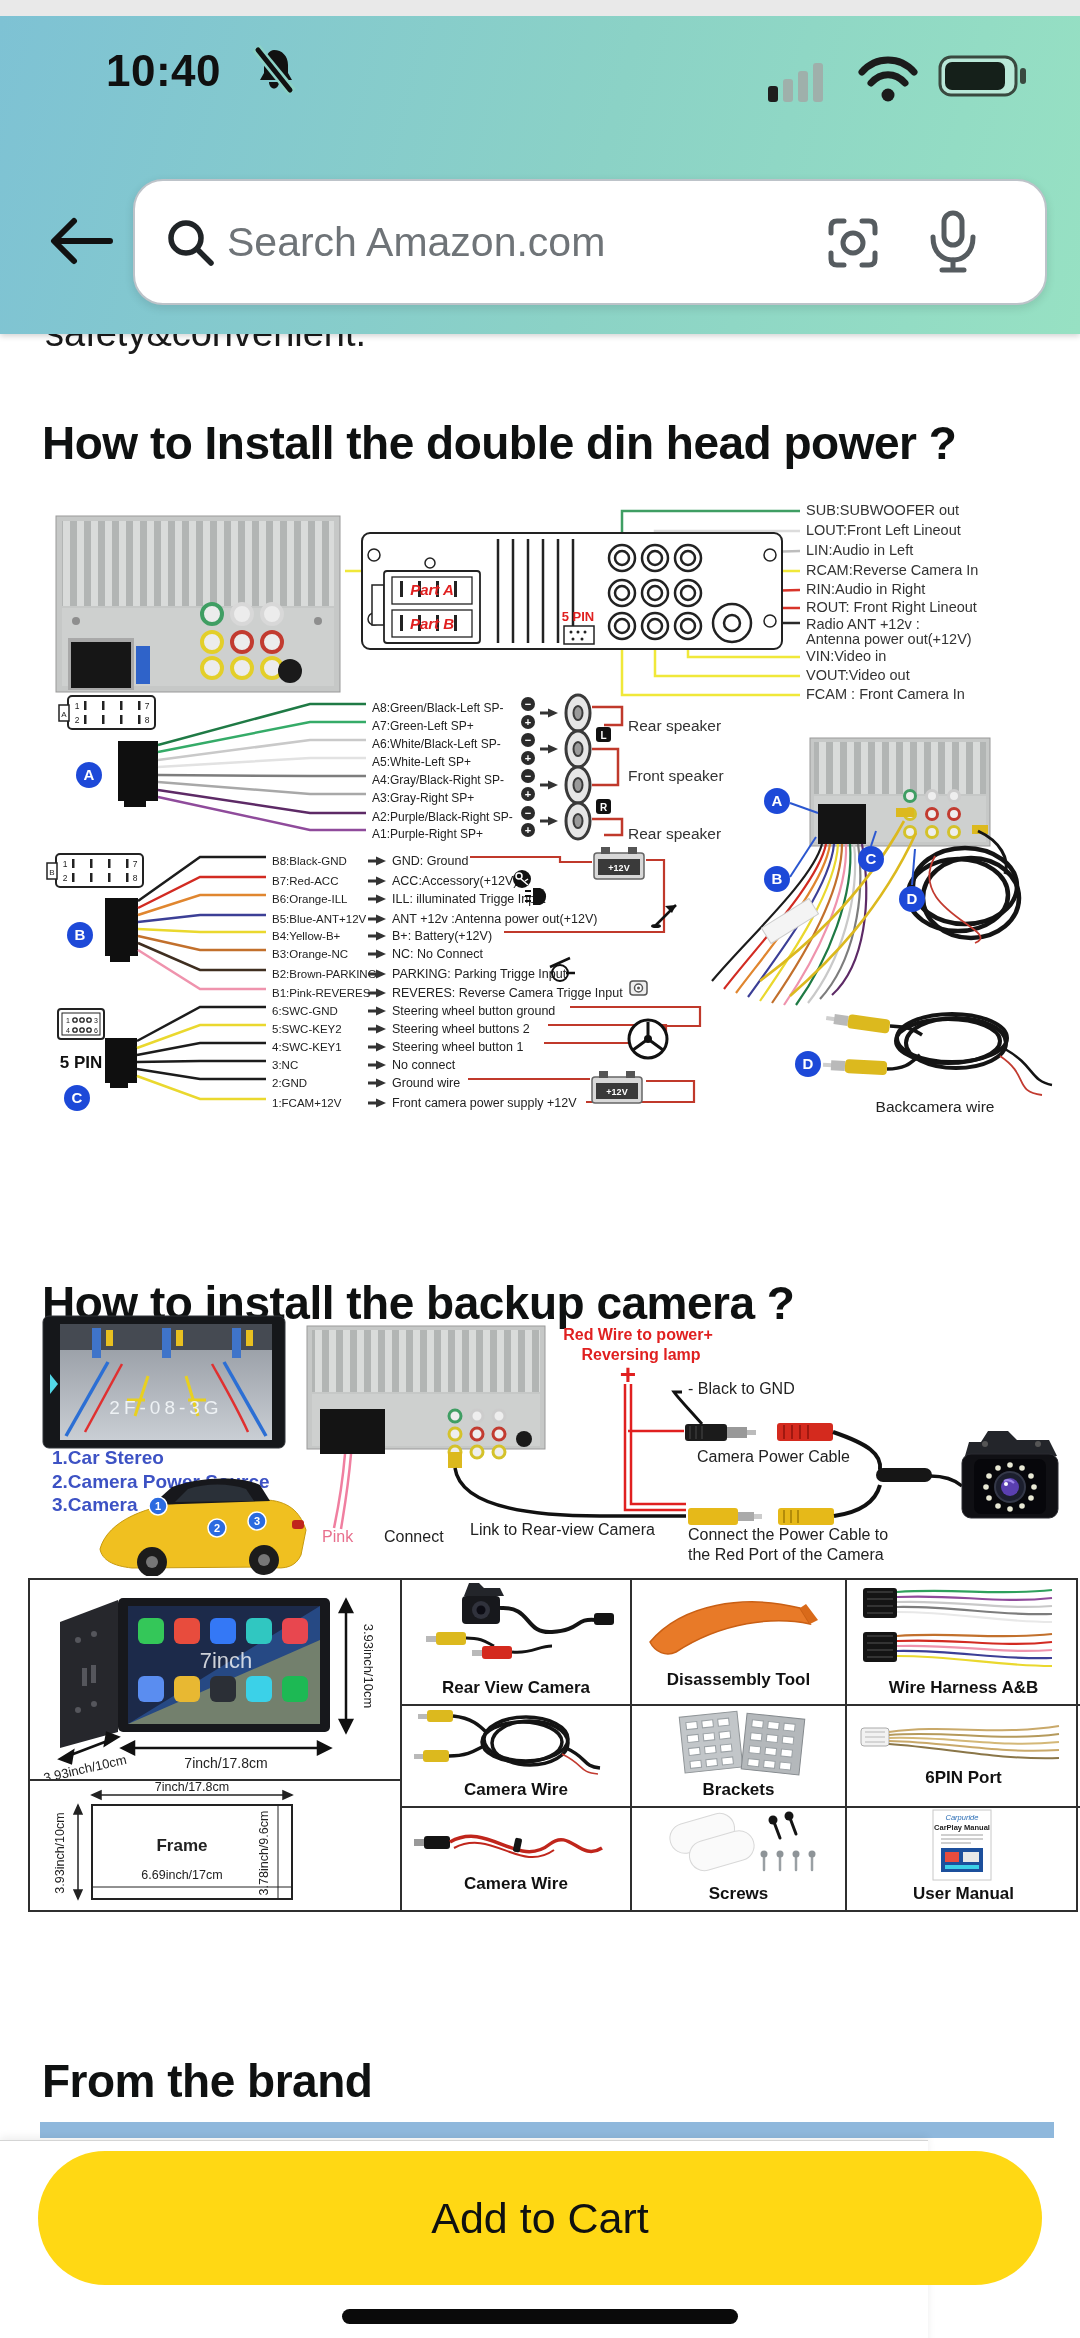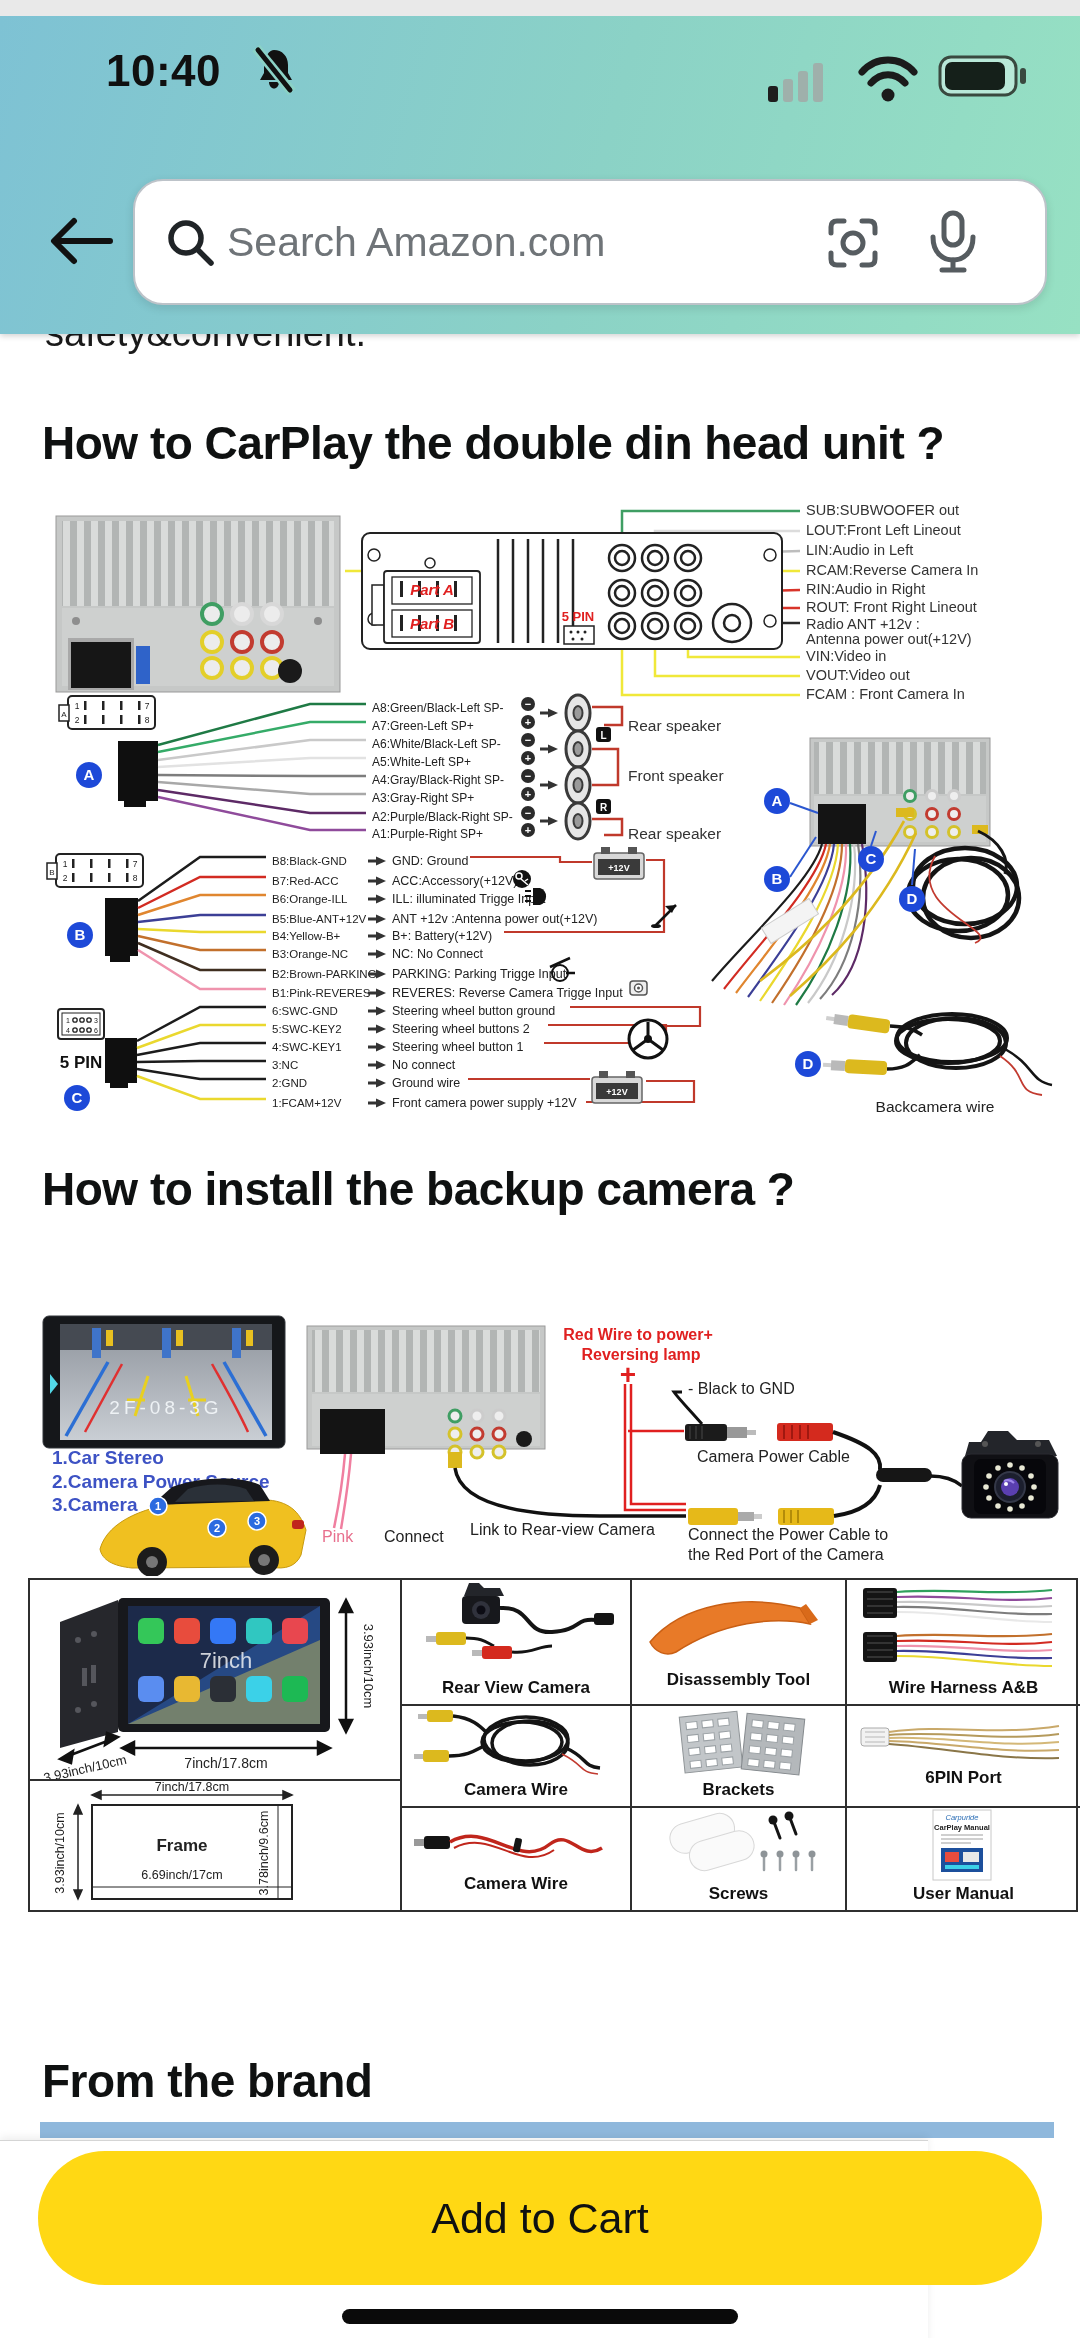--- a/index.html
+++ b/index.html
@@ -86,21 +86,21 @@
       </svg>
       <svg class="abs" style="left:788px;top:28px;cursor:pointer" width="60" height="66" viewBox="0 0 60 66">
         <rect x="21" y="4" width="18" height="32" rx="9" stroke="#565c60" stroke-width="5" fill="none"></rect>
         <path d="M10 28 C10 44 20 51 30 51 C40 51 50 44 50 28" stroke="#565c60" stroke-width="5" fill="none" stroke-linecap="round"></path>
         <line x1="30" y1="51" x2="30" y2="60" stroke="#565c60" stroke-width="5" stroke-linecap="round"></line>
         <line x1="19" y1="61" x2="41" y2="61" stroke="#565c60" stroke-width="5" stroke-linecap="round"></line>
       </svg>
     </div>
   </div>
 
-  <div class="h2" style="top:400px">How to CarPlay the double din head unit ?</div>
+  <div class="h2" style="top:400px">How to Install the double din head power ?</div>
 
   <svg class="abs" style="left:0;top:465px" width="1080" height="650" viewBox="0 0 1080 650">
     <defs>
       <pattern id="fins" width="14" height="8" patternUnits="userSpaceOnUse">
         <rect width="7" height="8" fill="#b2b5b4"></rect>
           <rect x="7" width="7" height="8" fill="#d9dbda"></rect>
       </pattern>
       <g id="arrow">
           <path d="M0,0 h8" stroke="#333" stroke-width="3"></path>
           <path d="M8,-4.5 l10,4.5 -10,4.5 z" fill="#333"></path>
@@ -552,21 +552,21 @@
         <ellipse cx="952" cy="557" rx="55" ry="24" stroke-width="4"></ellipse>
         <ellipse cx="948" cy="560" rx="52" ry="22" stroke-width="4"></ellipse>
         <ellipse cx="956" cy="562" rx="50" ry="25" stroke-width="4"></ellipse>
         <path d="M1005,568 C1035,585 1030,600 1052,604" stroke-width="2.5"></path>
       </g>
       <path d="M1000,575 C1030,595 1013,610 1042,614" stroke="#c23b30" stroke-width="1.8" fill="none"></path>
       <text x="935" y="631" font-size="15.5" fill="#222" text-anchor="middle">Backcamera wire</text>
     </g>
   </svg>
 
-  <div class="h2" style="top:1146px">How to install the backup camera ?</div>
+  <div class="h2" style="top:1260px">How to install the backup camera ?</div>
 
   <svg class="abs" style="left:0;top:1288px" width="1080" height="272" viewBox="0 0 1080 272">
     <defs>
       <pattern id="fins2" width="14" height="8" patternUnits="userSpaceOnUse">
         <rect width="7" height="8" fill="#b2b5b4"></rect>
           <rect x="7" width="7" height="8" fill="#d9dbda"></rect>
       </pattern>
       <linearGradient id="floor" x1="0" y1="0" x2="0" y2="1">
         <stop offset="0" stop-color="#8f959d"></stop>
           <stop offset="1" stop-color="#c9ced4"></stop>

